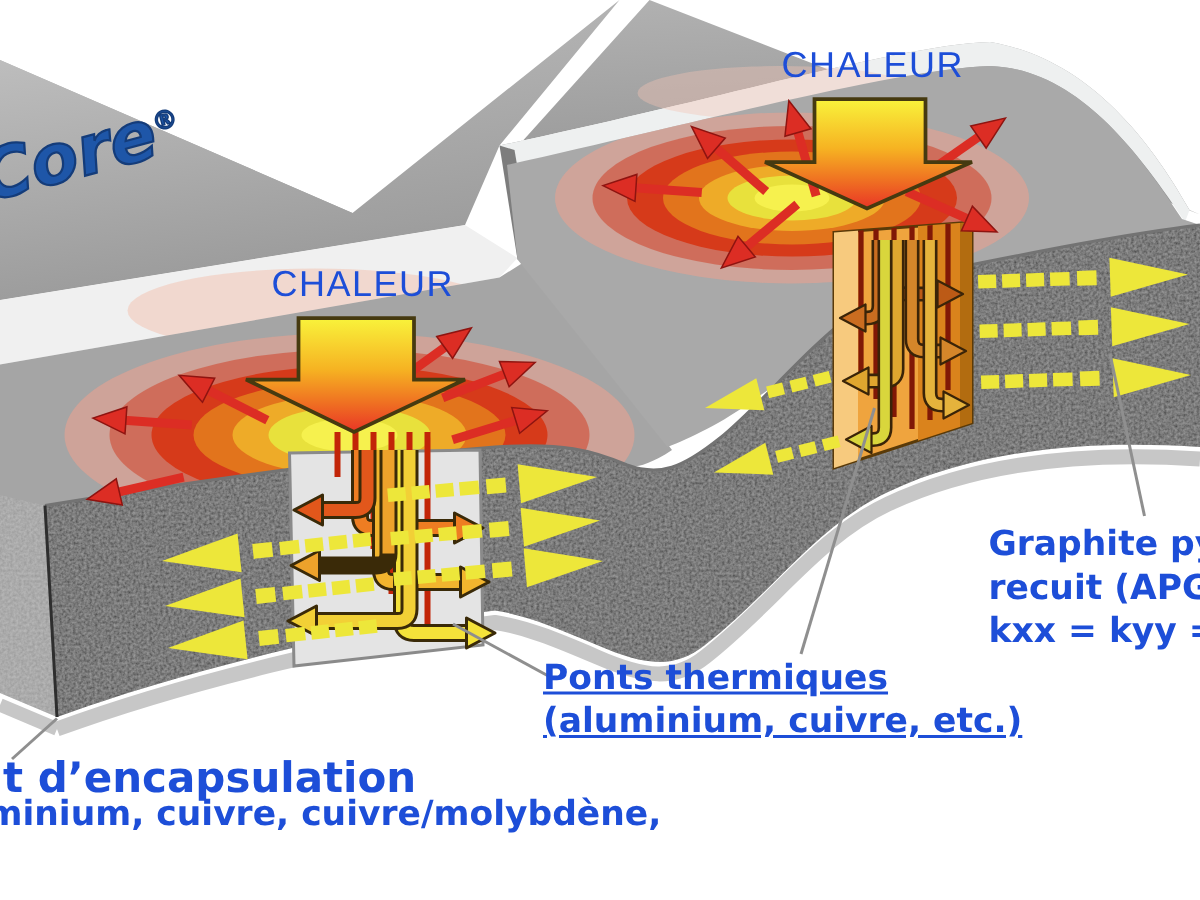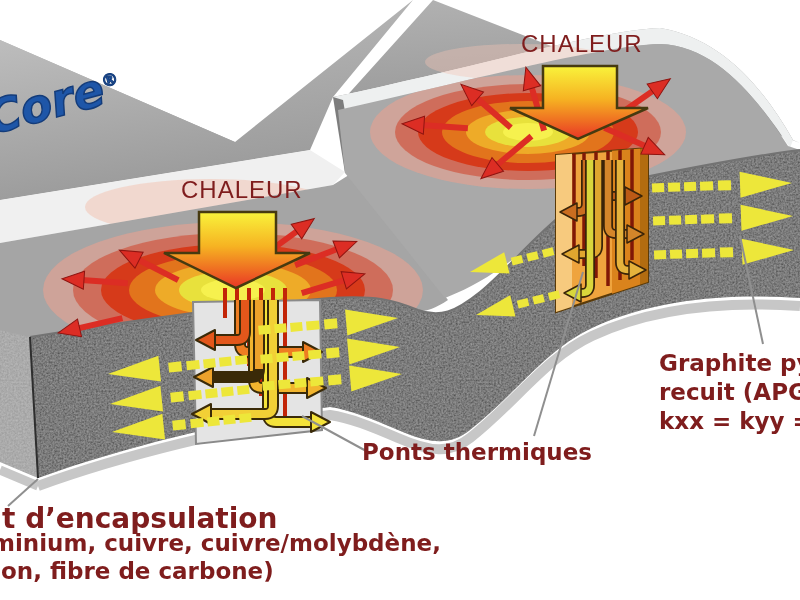--- a/index.html
+++ b/index.html
@@ -1,24 +1,24 @@
 <!DOCTYPE html>
 <html><head>
 <meta charset="utf-8">
 <style>
   html,body{margin:0;padding:0;background:#fff;}
   .stage{position:relative;width:800px;height:600px;background:#fff;overflow:hidden;
          font-family:"DejaVu Sans",sans-serif;}
   .stage svg{position:absolute;left:0;top:0;}
-  .txt{position:absolute;color:#7f1d1d;white-space:nowrap;}
+  .txt{position:absolute;color:#1d4ed8;white-space:nowrap;}
   .heat{font-family:"Liberation Sans",sans-serif;font-size:24px;font-weight:400;letter-spacing:1px;}
   .heat-top{left:521px;top:30px;}
   .heat-left{left:181px;top:176px;}
   .blabel{font-weight:bold;font-size:23px;line-height:29px;}
-  .bridges{left:362px;top:438px;}
+  .bridges{left:362px;top:438px;text-decoration:underline;}
   .graphite{left:659px;top:349px;}
   .enc1{left:2px;top:502px;font-weight:bold;font-size:28px;}
   .enc2{left:-9px;top:530px;font-weight:bold;font-size:23px;}
   .enc3{left:1px;top:558px;font-weight:bold;font-size:23px;}
   .logo{left:-12px;top:92px;transform:rotate(-15deg);transform-origin:0 50%;
         font-style:italic;font-weight:bold;font-size:46px;color:#1e56a8;
         -webkit-text-stroke:1.5px #143c7a;}
   .logo .reg{font-size:17px;vertical-align:super;font-style:normal;-webkit-text-stroke:1px #143c7a;}
 </style>
 </head>
@@ -238,24 +238,24 @@
   </g>
 </svg>
 
   <div class="txt logo"><span>Core</span><span class="reg">®</span></div>
 
   <div class="txt heat heat-top">CHALEUR</div>
   <div class="txt heat heat-left">CHALEUR</div>
 
   <div class="txt blabel bridges">
     <div>Ponts thermiques</div>
+    <div>(aluminium, cuivre, etc.)</div>
   </div>
 
   <div class="txt blabel graphite">
     <div>Graphite py</div>
     <div>recuit (APG</div>
     <div>kxx = kyy =</div>
   </div>
 
   <div class="txt enc1">t d’encapsulation</div>
   <div class="txt enc2">minium, cuivre, cuivre/molybdène,</div>
-  <div class="txt enc3">on, fibre de carbone)</div>
 </div>
 
 </body></html>

